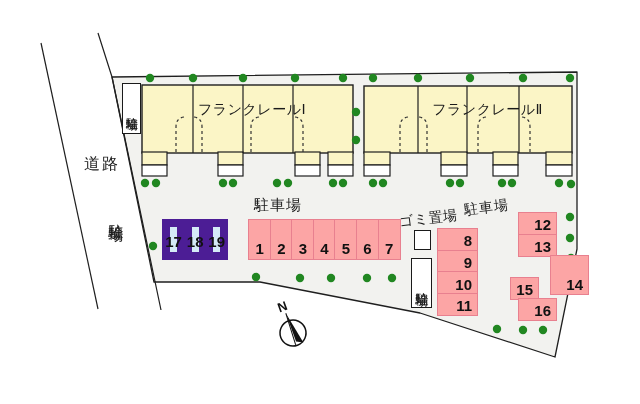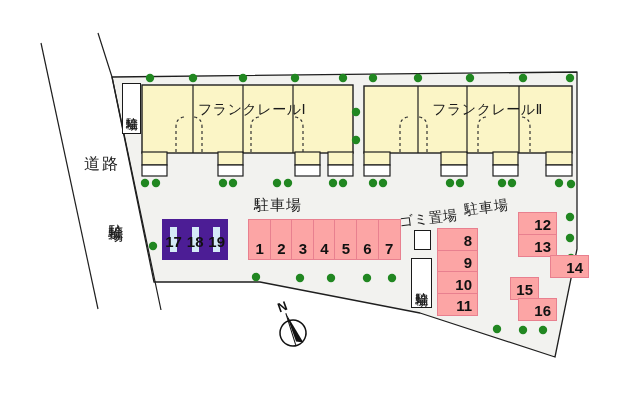--- a/index.html
+++ b/index.html
@@ -151,18 +151,18 @@
     </div>
   <div id="col-a">
       <div class="cell pink rightmid" style="left: 437px; top: 228px; width: 41px; height: 23.3px;">8</div>
       <div class="cell pink rightmid" style="left: 437px; top: 249.7px; width: 41px; height: 23.3px;">9</div>
       <div class="cell pink rightmid" style="left: 437px; top: 271.4px; width: 41px; height: 23.3px;">10</div>
       <div class="cell pink rightmid" style="left: 437px; top: 293.1px; width: 41px; height: 23.3px;">11</div>
     </div>
   <div id="col-b">
       <div class="cell pink rightmid" style="left: 518px; top: 212px; width: 39px; height: 23.1px;">12</div>
       <div class="cell pink rightmid" style="left: 518px; top: 233.5px; width: 39px; height: 23.1px;">13</div>
-      <div class="cell pink rightmid" style="left: 518px; top: 255px; width: 39px; height: 23px; margin-left: 32px;">14</div>
+      <div class="cell pink rightmid" style="left: 518px; top: 255px; width: 39px; height: 40px; margin-left: 32px;">14</div>
       <div class="cell pink rightmid" style="left: 510px; top: 276.5px; width: 29px; height: 23.1px;">15</div>
       <div class="cell pink rightmid" style="left: 518px; top: 298px; width: 39px; height: 23.1px;">16</div>
     </div>
 
 </div>
 
 </body></html>

